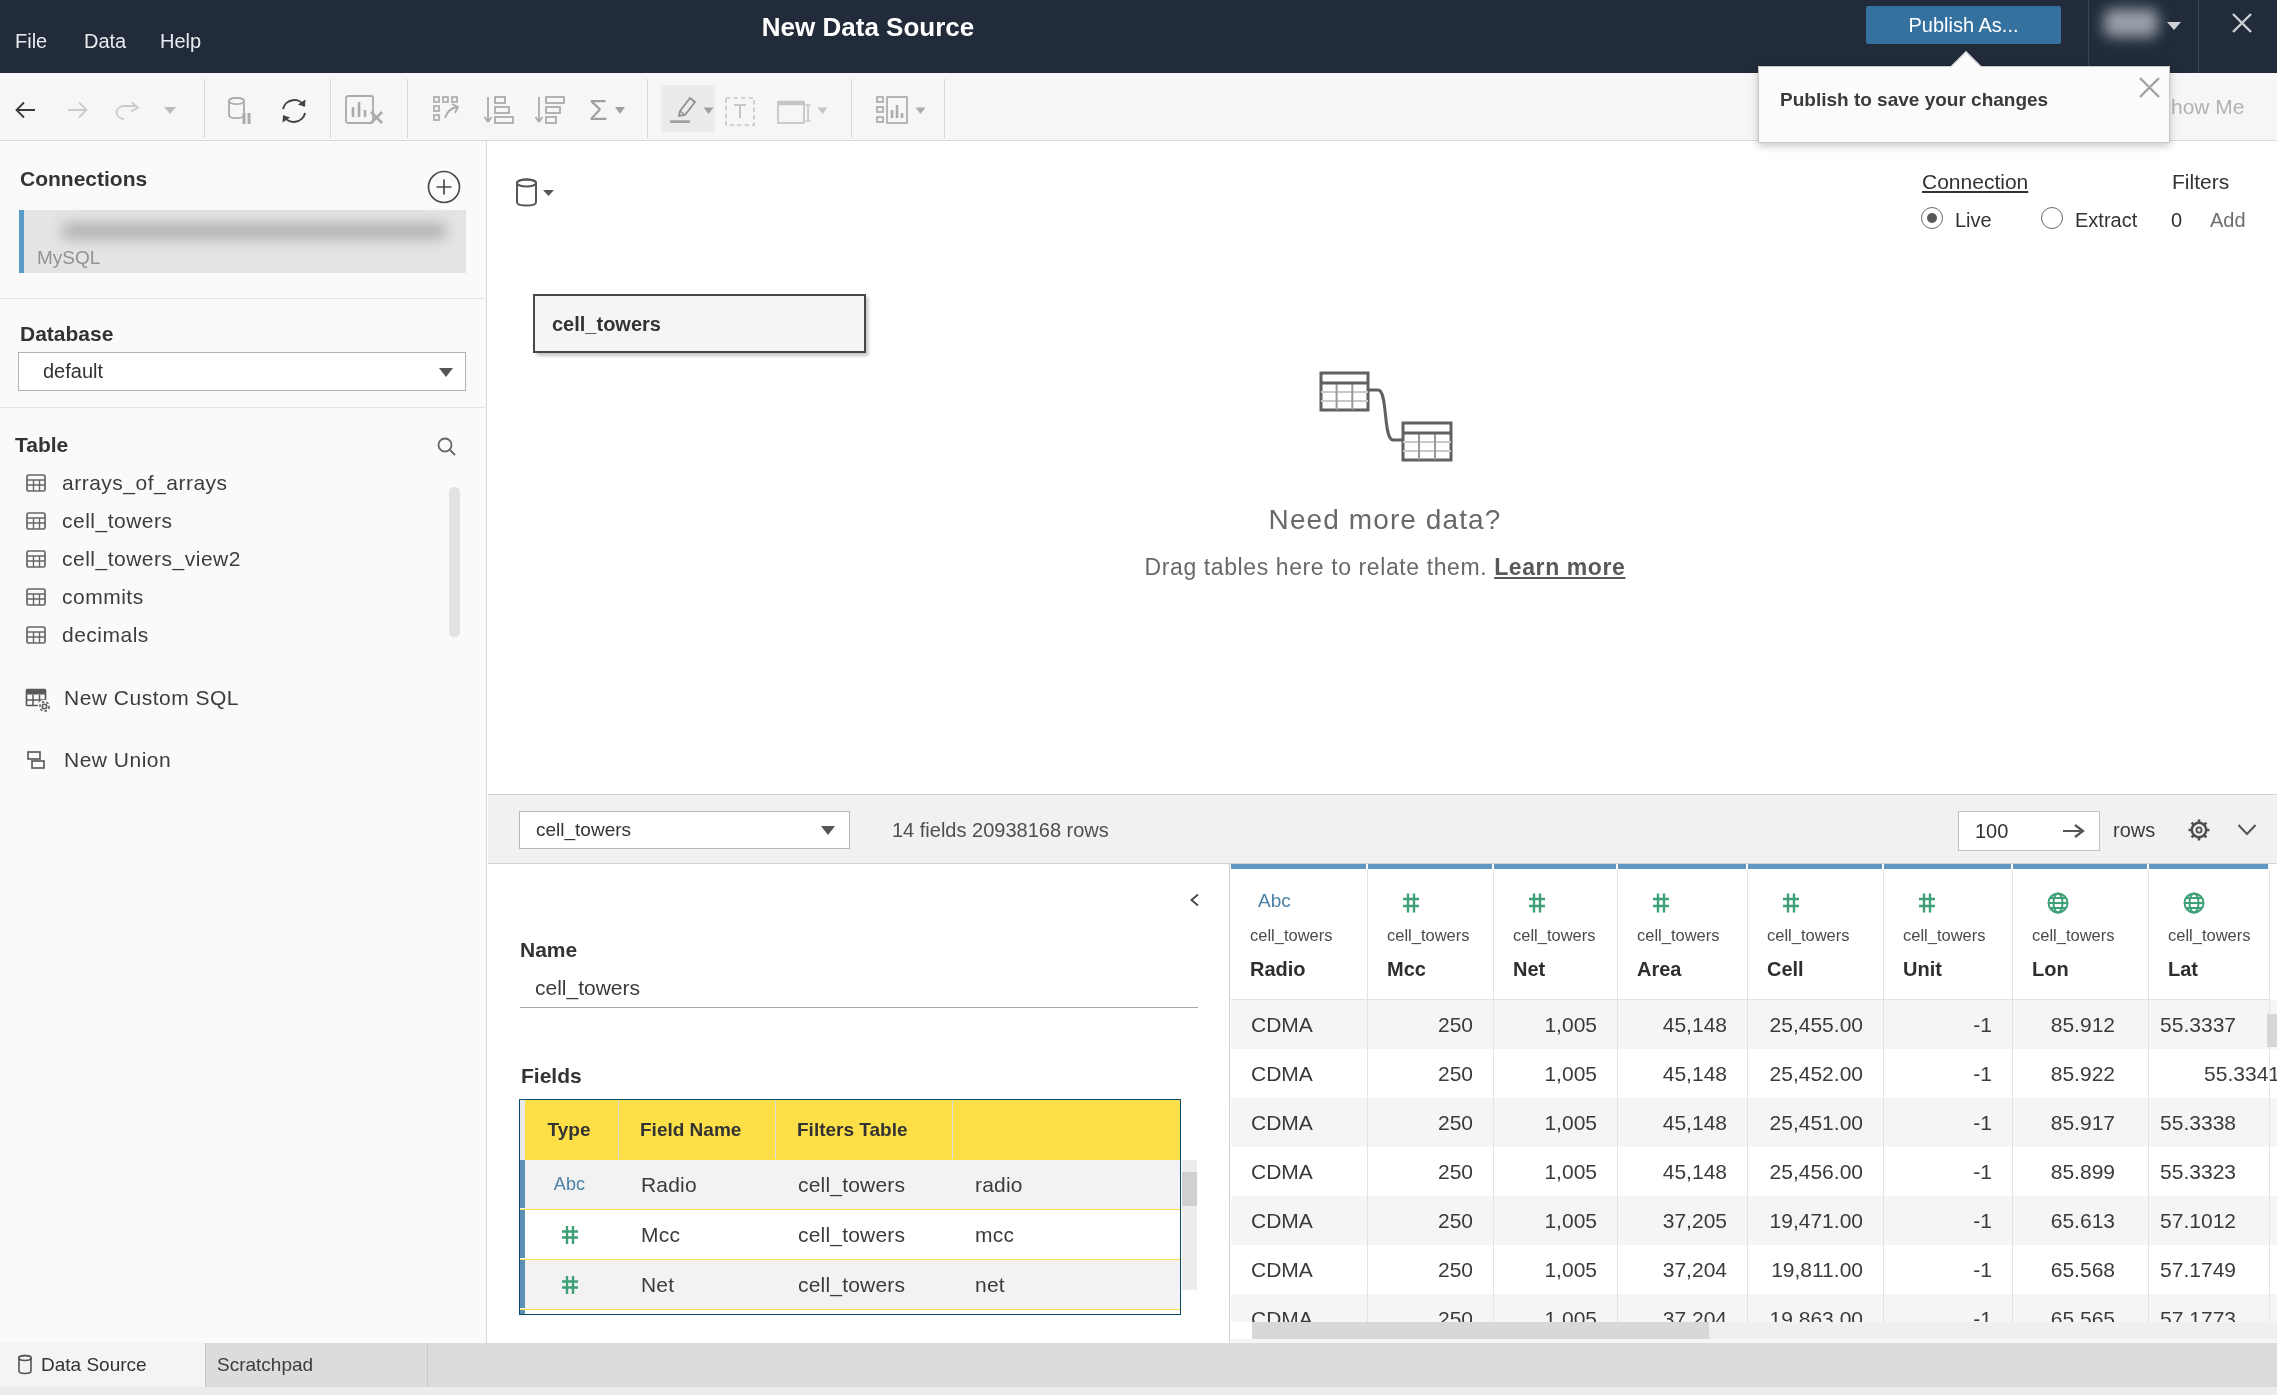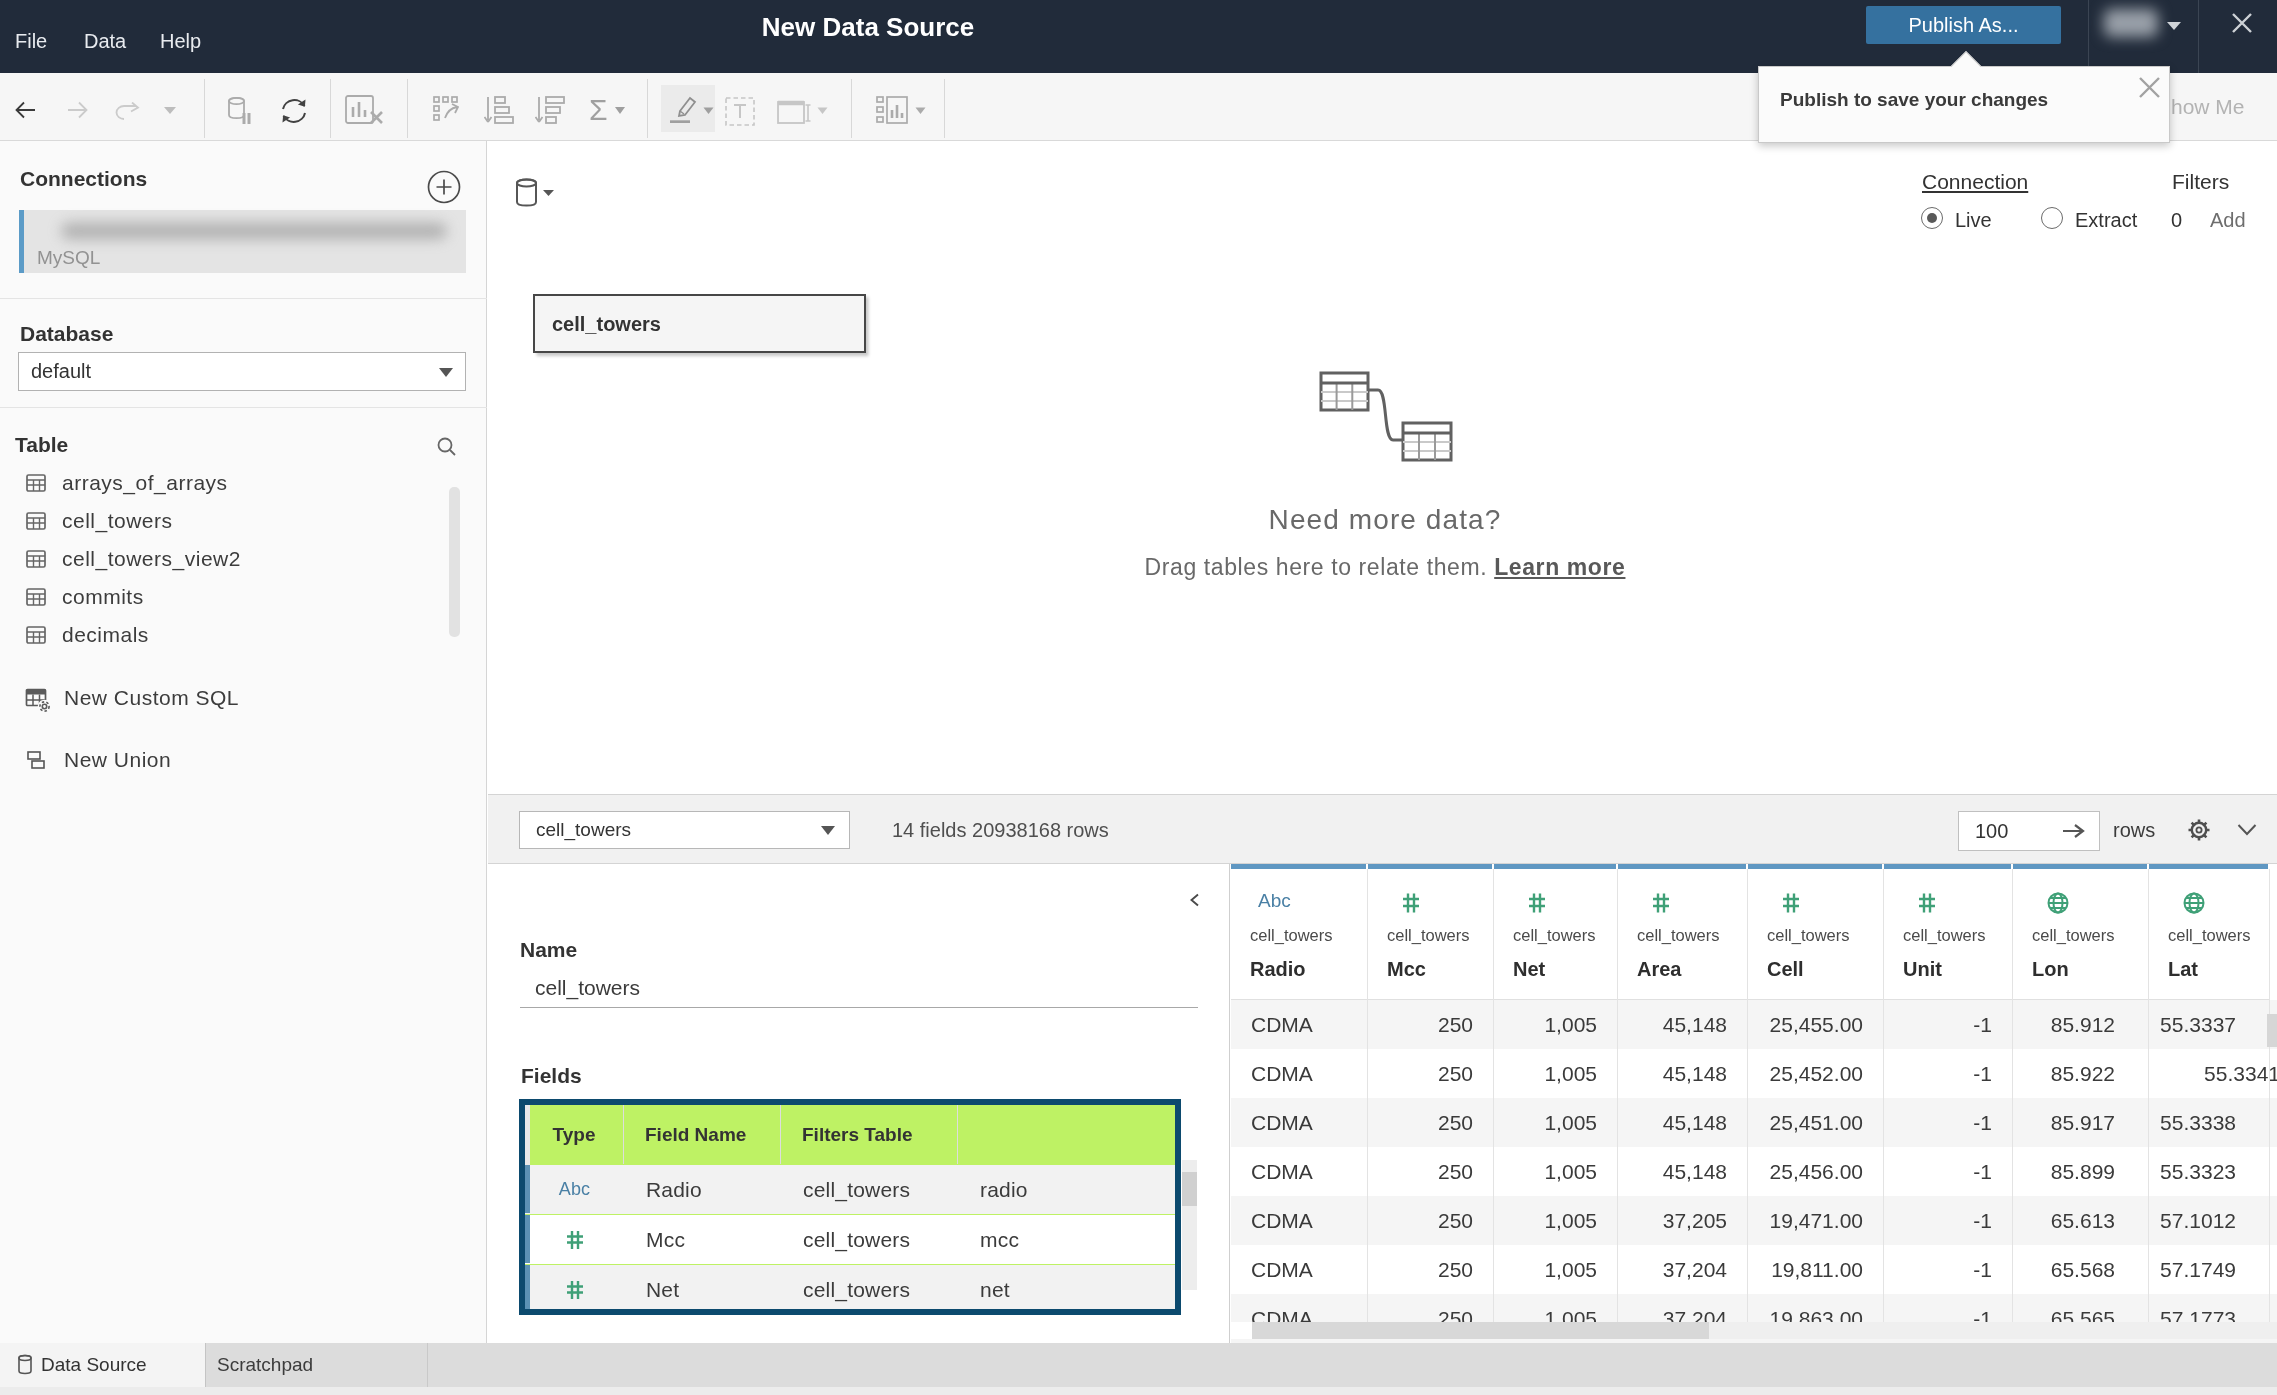--- a/index.html
+++ b/index.html
@@ -27,21 +27,21 @@
     background:#fafafa; border-right:1px solid #d5d5d5; }
   .shead { font-weight:bold; font-size:21px; color:#333; position:absolute; }
   .sdiv { position:absolute; left:0; width:487px; height:1px; background:#e4e4e4; }
   #connitem { position:absolute; left:19px; top:69px; width:447px; height:63px; background:#e4e4e4; }
   #connitem .strip { position:absolute; left:0; top:0; width:5px; height:63px; background:#5b9bc7; }
   #connblur { position:absolute; left:42px; top:13px; width:386px; height:16px;
     background:#8d8d8d; border-radius:8px; filter:blur(7px); opacity:.6; }
   #mysql { position:absolute; left:37px; top:106px; color:#929292; font-size:19px; }
   #dbselect { position:absolute; left:18px; top:211px; width:448px; height:39px;
     background:#fff; border:1px solid #b2b2b2; font-size:20px; color:#333;
-    line-height:37px; padding-left:12px; }
+    line-height:37px; padding-left:24px; }
   .caret { display:inline-block; width:0; height:0; border-left:7px solid transparent;
     border-right:7px solid transparent; border-top:9px solid #555; }
   #dbselect .caret { position:absolute; right:12px; top:15px; }
   .titem { position:absolute; left:25px; font-size:21px; letter-spacing:0.5px; color:#3c3c3c; height:24px; }
   .titem span { position:absolute; left:37px; top:-1px; white-space:nowrap; }
   #tscroll { position:absolute; left:449px; top:346px; width:11px; height:150px;
     background:#e2e2e2; border-radius:5px; }
   
   #canvas { position:absolute; left:488px; top:141px; width:1789px; height:653px; background:#fff; }
   #dstitle { position:absolute; left:95px; top:26px; font-size:36px; letter-spacing:2.2px; color:#383838; }
@@ -70,21 +70,21 @@
     line-height:38px; padding-left:16px; }
   #rowslbl { position:absolute; left:1625px; top:24px; font-size:20px; color:#3c3c3c; }
   
   #fpanel { position:absolute; left:488px; top:864px; width:742px; height:479px;
     background:#fff; border-right:1px solid #cfcfcf; overflow:hidden; }
   #nameLbl { position:absolute; left:32px; top:74px; font-weight:bold; font-size:21px; color:#333; }
   #nameVal { position:absolute; left:47px; top:112px; font-size:21px; color:#3b3b3b; }
   #nameUl { position:absolute; left:32px; top:143px; width:678px; height:1px; background:#a8a8a8; }
   #fieldsLbl { position:absolute; left:33px; top:200px; font-weight:bold; font-size:21px; color:#333; }
   #ftable { position:absolute; left:31px; top:235px; width:662px; height:216px;
-    border:6px solid #0c4a6e; background:#bef264; overflow:hidden; }
+    border:1px solid #0c4a6e; background:#fde047; overflow:hidden; }
   .fth { position:absolute; top:0; height:59px; font-weight:bold; font-size:19px; white-space:nowrap;
     color:#333; line-height:59px; border-right:1px solid #ddd; }
   .frow { position:absolute; left:0; width:660px; height:49px; }
   .frow .strip { position:absolute; left:0; top:0; width:5px; height:48px; background:#5b91b4; }
   .fcell { position:absolute; top:0; height:100%; font-size:21px; letter-spacing:0.2px; color:#3b3b3b;
     display:flex; align-items:center; }
   #fscroll { position:absolute; left:694px; top:296px; width:15px; height:130px; background:#ededed; }
   #fthumb { position:absolute; left:694px; top:308px; width:15px; height:34px; background:#d0d0d0; }
   
   #grid { position:absolute; left:1231px; top:864px; width:1046px; height:479px;

